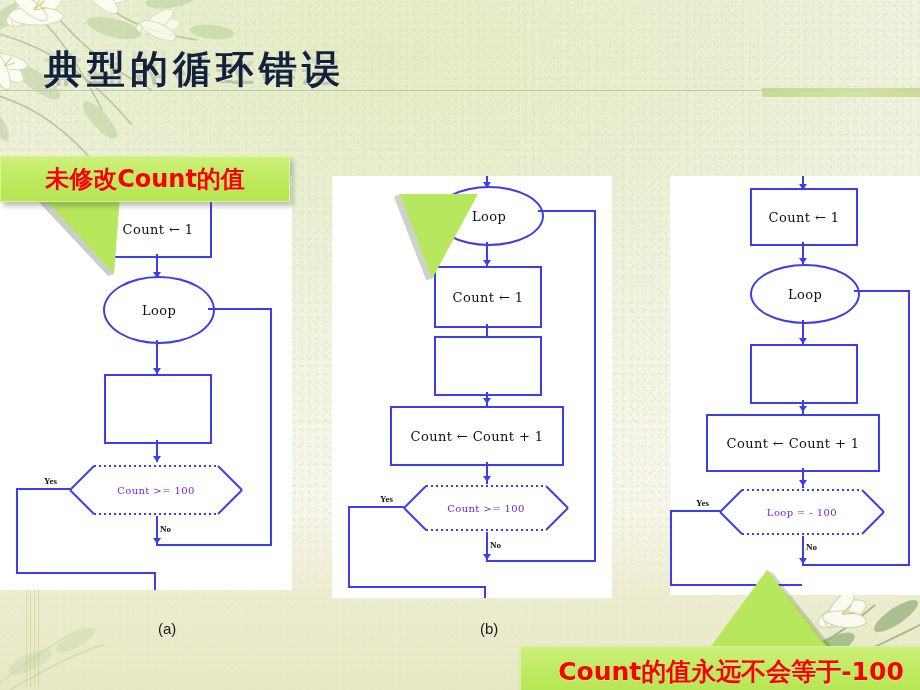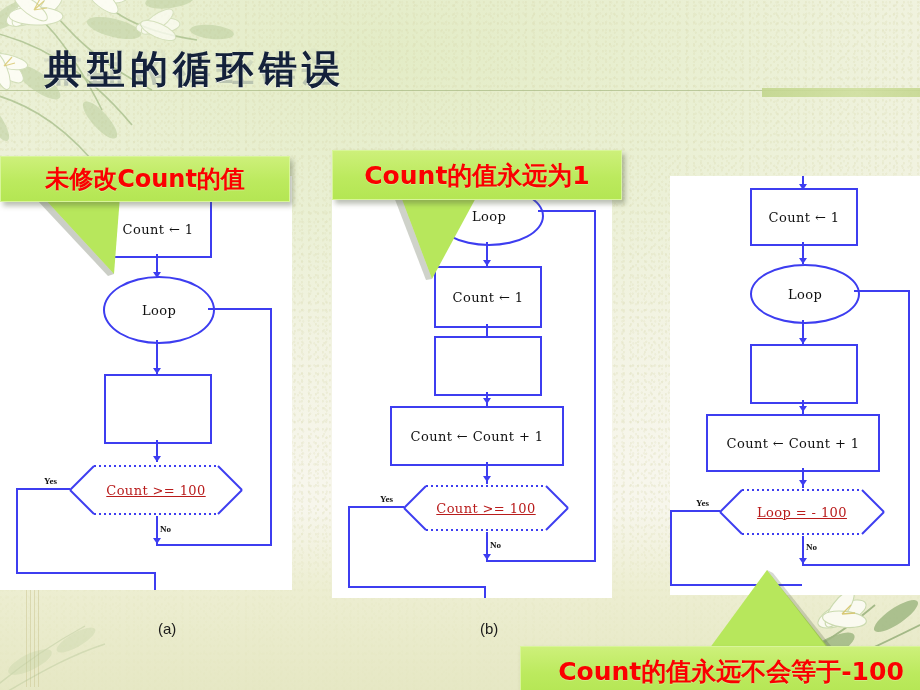--- a/index.html
+++ b/index.html
@@ -84,22 +84,22 @@
     display:flex;align-items:center;justify-content:center;
     font-family:"DejaVu Serif","Liberation Serif",serif;
     font-size:13px;color:#111;white-space:nowrap;letter-spacing:.4px;
   }
   .node.ellipse{border-radius:50%;}
   .node.blank{}
   .hexwrap{position:absolute;}
   .hexwrap svg{display:block;overflow:visible;}
   .hextext{
     position:absolute;inset:0;display:flex;align-items:center;justify-content:center;
-    font-family:"DejaVu Serif","Liberation Serif",serif;font-size:13px;color:#b91c1c;
-    white-space:nowrap;letter-spacing:.4px;text-decoration:underline;
+    font-family:"DejaVu Serif","Liberation Serif",serif;font-size:10px;color:#6d28d9;
+    white-space:nowrap;letter-spacing:.4px;
   }
   .edge{position:absolute;background:#3d3df0;}
   .edge.v{width:2px;}
   .edge.h{height:2px;}
   .arrow{
     position:absolute;width:0;height:0;
     border-left:4px solid transparent;border-right:4px solid transparent;
     border-top:6px solid #3d3df0;
   }
   .branch-label{
@@ -422,21 +422,20 @@
     <div class="callout-box" style="width:288px;height:44px;font-size:24px;">未修改Count的值</div>
   </div>
 
   <div class="callout" style="left:332px;top:118px;width:292px;height:130px;">
     <div class="callout-tail" style="left:0px;top:44px;width:292px;height:86px;">
       <svg viewBox="0 0 292 86" width="292" height="86">
         <polygon points="68,0 146,0 100,85" fill="#b7e75c"></polygon>
         <polygon points="68,0 100,85 94,86 62,3" fill="rgba(70,80,50,.26)"></polygon>
       </svg>
     </div>
-    <div class="callout-box" style="width:288px;height:48px;font-size:25px;">Count的值永远为1</div>
   </div>
 
   <div class="callout" style="left:520px;top:535px;width:422px;height:155px;">
     <div class="callout-tail" style="left:0px;top:0px;width:422px;height:110px;">
       <svg viewBox="0 0 422 110" width="422" height="110">
         <polygon points="247,3 330,108 170,108" fill="#b7e75c"></polygon>
         <polygon points="247,3 253,6 334,108 328,108" fill="rgba(70,80,50,.22)"></polygon>
       </svg>
     </div>
     <div class="callout-box" style="left:0px;top:79px;width:420px;height:48px;font-size:25px;">Count的值永远不会等于-100</div>

